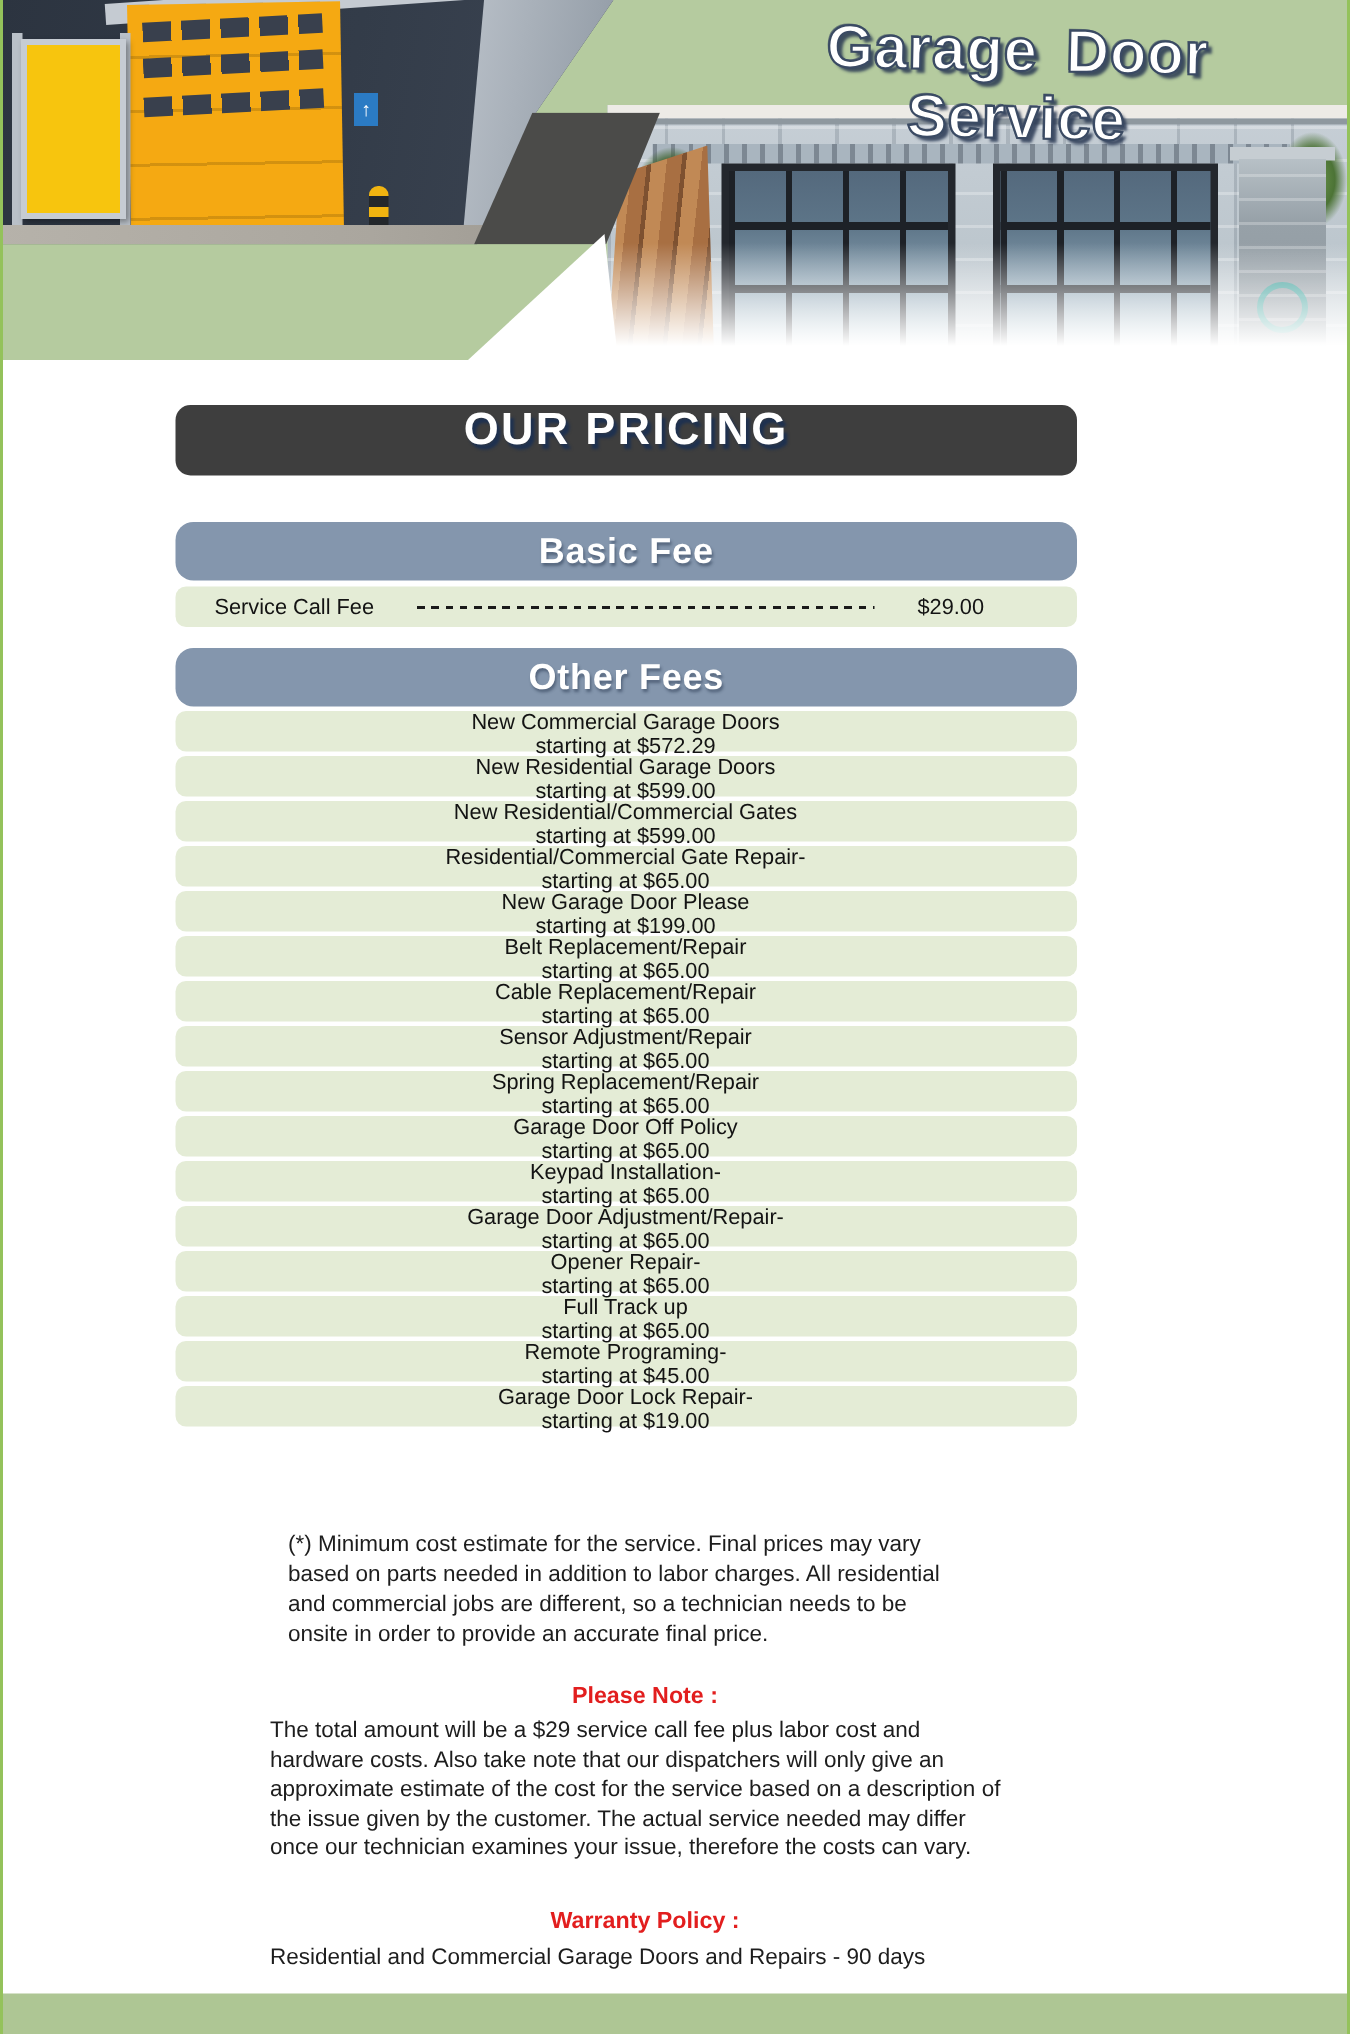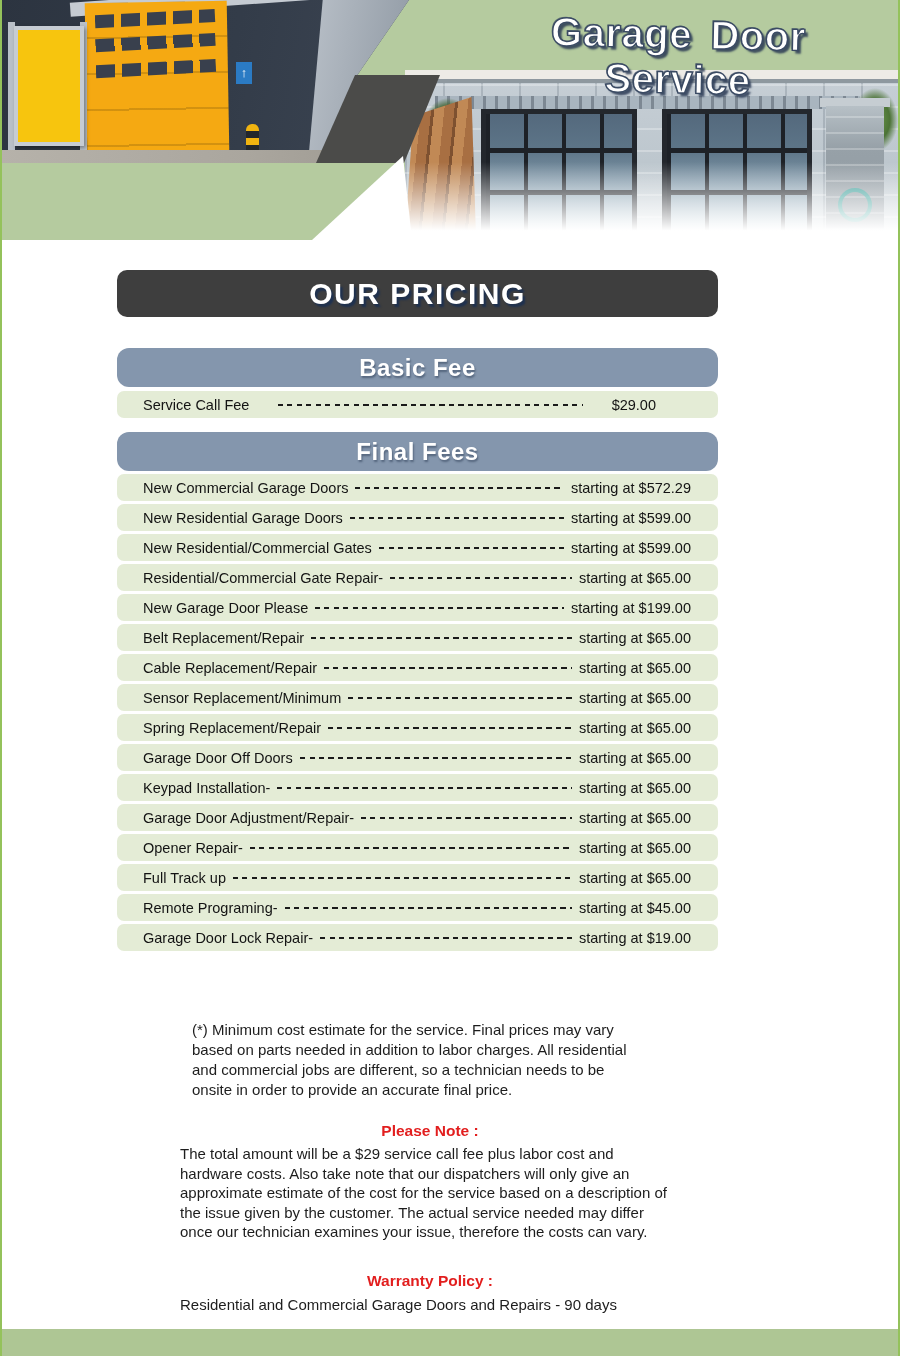--- a/index.html
+++ b/index.html
@@ -77,36 +77,36 @@
 
   .hero-title{position:absolute;left:478px;top:12px;width:400px;margin:0;text-align:center;
     font-size:40px;font-weight:bold;color:#ffffff;letter-spacing:.5px;word-spacing:7px;
     -webkit-text-stroke:1.5px #3a4a63;
     text-shadow:3px 3px 2px rgba(40,55,82,.85), -1px -1px 0 rgba(58,74,99,.6);
     transform:rotate(1.2deg);}
 
   
   .content{position:absolute;left:117px;top:270px;width:601px;}
   .banner-dark{height:47px;background:#3e3e3e;border-radius:10px;
-    display:flex;align-items:center;justify-content:center;}
+    display:flex;align-items:flex-start;justify-content:center;}
   .banner-dark span{color:#fff;font-size:30px;font-weight:bold;letter-spacing:1.5px;
     text-shadow:2.5px 3px 2px #1e3150;}
   .banner-blue{height:39px;background:#8496ad;border-radius:12px;
     display:flex;align-items:center;justify-content:center;}
   .banner-blue span{color:#fff;font-size:24px;font-weight:bold;letter-spacing:.5px;
     text-shadow:1px 2px 2px rgba(25,40,65,.45);}
   .mt15{margin-top:31px;} .mt14{margin-top:14px;} .mt4{margin-top:4px;gap:22px;}
 
   .fee-row{height:27px;border-radius:7px;background:#e4ecd6;
     display:flex;align-items:center;padding:0 27px 0 26px;}
   .fee-row.basic{padding-right:62px;}
   .fee-label,.fee-price{font-size:14.5px;color:#131313;white-space:nowrap;}
   .leader{flex:1;height:2px;margin:0 7px;align-self:center;
     background:repeating-linear-gradient(90deg,#1a1a1a 0 5px,rgba(0,0,0,0) 5px 9.5px);}
-  .fee-list .fee-row{margin-top:3px;}
+  .fee-list .fee-row{margin-top:3px;flex-direction:column;}
 
   
   .notes{position:absolute;left:180px;top:1008px;width:500px;color:#1d1d1d;}
   .disclaimer{width:448px;font-size:15px;line-height:20px;margin:12px;}
   .red-heading{margin:22px 0 0 0;text-align:center;color:#e21e1e;font-size:15.5px;font-weight:bold;}
   .note-body{margin:4px 0 0 0;font-size:15px;line-height:19.5px;}
   .red-heading.warranty{margin-top:30px;}
   .warranty-body{margin:5px 0 0 0;font-size:15px;line-height:19px;}
 
   .bottom-bar{position:absolute;left:0;right:0;bottom:0;height:27px;background:#aec694;z-index:55;}
@@ -168,21 +168,21 @@
     <span>Basic Fee</span>
   </div>
 
   <div class="fee-row basic mt4">
     <span class="fee-label">Service Call Fee</span>
     <span class="leader"></span>
     <span class="fee-price">$29.00</span>
   </div>
 
   <div class="banner-blue mt14">
-    <span>Final Fees</span>
+    <span>Other Fees</span>
   </div>
 
   <div class="fee-list">
     <div class="fee-row">
       <span class="fee-label">New Commercial Garage Doors</span>
       <span class="leader"></span>
       <span class="fee-price">starting at $572.29</span>
     </div>
     <div class="fee-row">
       <span class="fee-label">New Residential Garage Doors</span>
@@ -208,31 +208,31 @@
       <span class="fee-label">Belt Replacement/Repair</span>
       <span class="leader"></span>
       <span class="fee-price">starting at $65.00</span>
     </div>
     <div class="fee-row">
       <span class="fee-label">Cable Replacement/Repair</span>
       <span class="leader"></span>
       <span class="fee-price">starting at $65.00</span>
     </div>
     <div class="fee-row">
-      <span class="fee-label">Sensor Replacement/Minimum</span>
+      <span class="fee-label">Sensor Adjustment/Repair</span>
       <span class="leader"></span>
       <span class="fee-price">starting at $65.00</span>
     </div>
     <div class="fee-row">
       <span class="fee-label">Spring Replacement/Repair</span>
       <span class="leader"></span>
       <span class="fee-price">starting at $65.00</span>
     </div>
     <div class="fee-row">
-      <span class="fee-label">Garage Door Off Doors</span>
+      <span class="fee-label">Garage Door Off Policy</span>
       <span class="leader"></span>
       <span class="fee-price">starting at $65.00</span>
     </div>
     <div class="fee-row">
       <span class="fee-label">Keypad Installation-</span>
       <span class="leader"></span>
       <span class="fee-price">starting at $65.00</span>
     </div>
     <div class="fee-row">
       <span class="fee-label">Garage Door Adjustment/Repair-</span>

